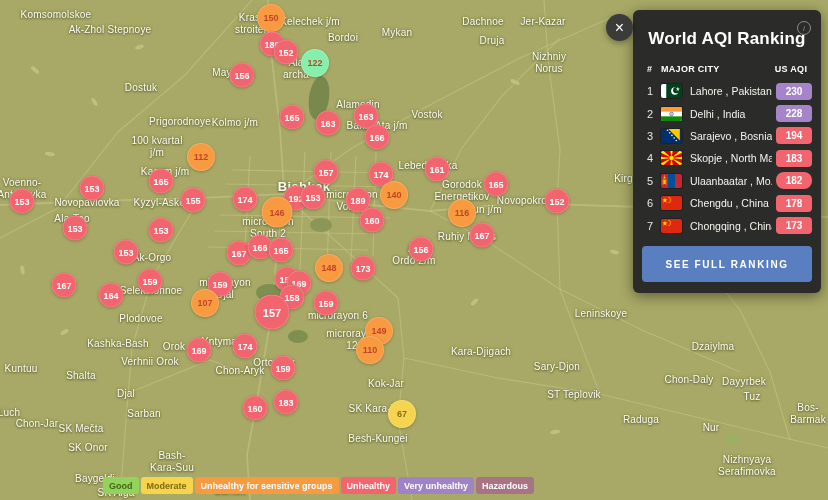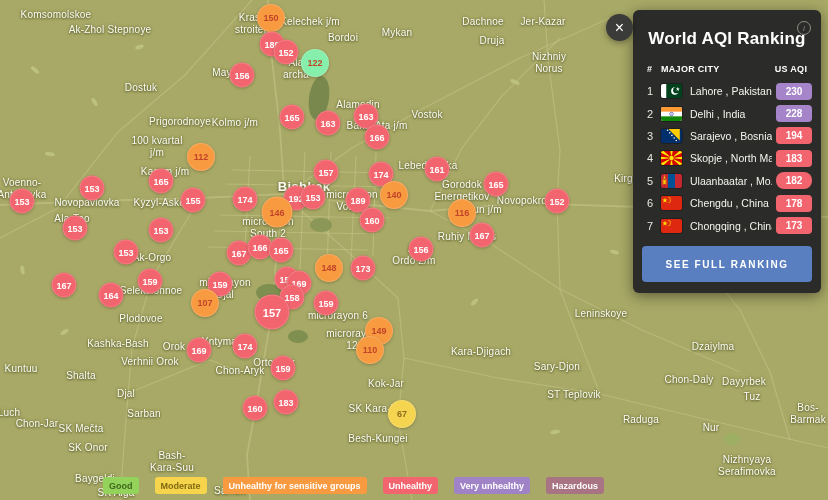--- a/index.html
+++ b/index.html
@@ -7,21 +7,21 @@
          font-family:"Liberation Sans",sans-serif;user-select:none;}
   .roads{position:absolute;left:0;top:0;z-index:0;}
   .patch{position:absolute;border-radius:50%;z-index:0;}
   .plabel{position:absolute;transform:translate(-50%,-50%);color:#fcfcf2;font-size:10px;font-weight:500;
           letter-spacing:.2px;text-align:center;white-space:pre-line;line-height:1.15;z-index:2;
           text-shadow:0 1px 2px rgba(93,97,48,.95),0 0 3px rgba(93,97,48,.85);pointer-events:none;}
   .plabel.big{font-size:13px;font-weight:700;letter-spacing:.4px;}
   .marker{position:absolute;transform:translate(-50%,-50%);border-radius:50%;display:flex;align-items:center;
           justify-content:center;font-weight:700;z-index:3;cursor:pointer;
           box-shadow:0 1px 3px rgba(60,60,30,.35), inset 0 0 0 1px rgba(255,255,255,.18);}
-  .legend{position:absolute;left:103px;top:477px;display:flex;gap:16px;height:17px;z-index:5;}
+  .legend{position:absolute;left:103px;top:477px;display:flex;gap:2px;height:17px;z-index:5;}
   .chip{display:flex;align-items:center;padding:0 6px;border-radius:3px;font-size:9px;font-weight:700;white-space:nowrap;}
   .panel{position:absolute;left:633px;top:10px;width:188px;height:283px;background:#2b2b29;border-radius:6px;
          box-shadow:0 3px 14px rgba(0,0,0,.45);color:#fff;z-index:6;}
   .close{position:absolute;left:606px;top:14px;width:27px;height:27px;border-radius:50%;background:#3b3b39;
          color:#fff;display:flex;align-items:center;justify-content:center;font-size:16px;line-height:1;z-index:7;
          box-shadow:0 2px 6px rgba(0,0,0,.35);cursor:pointer;}
   .p-info{position:absolute;right:10px;top:11px;width:12px;height:12px;border:1px solid #8c8c86;border-radius:50%;
           color:#8c8c86;font-size:8px;font-style:italic;display:flex;align-items:center;justify-content:center;cursor:pointer;}
   .p-title{margin-top:19px;text-align:center;font-size:17px;font-weight:700;letter-spacing:.2px;}
   .p-sub{margin-top:3px;text-align:center;font-size:10px;color:#9c9c94;}

